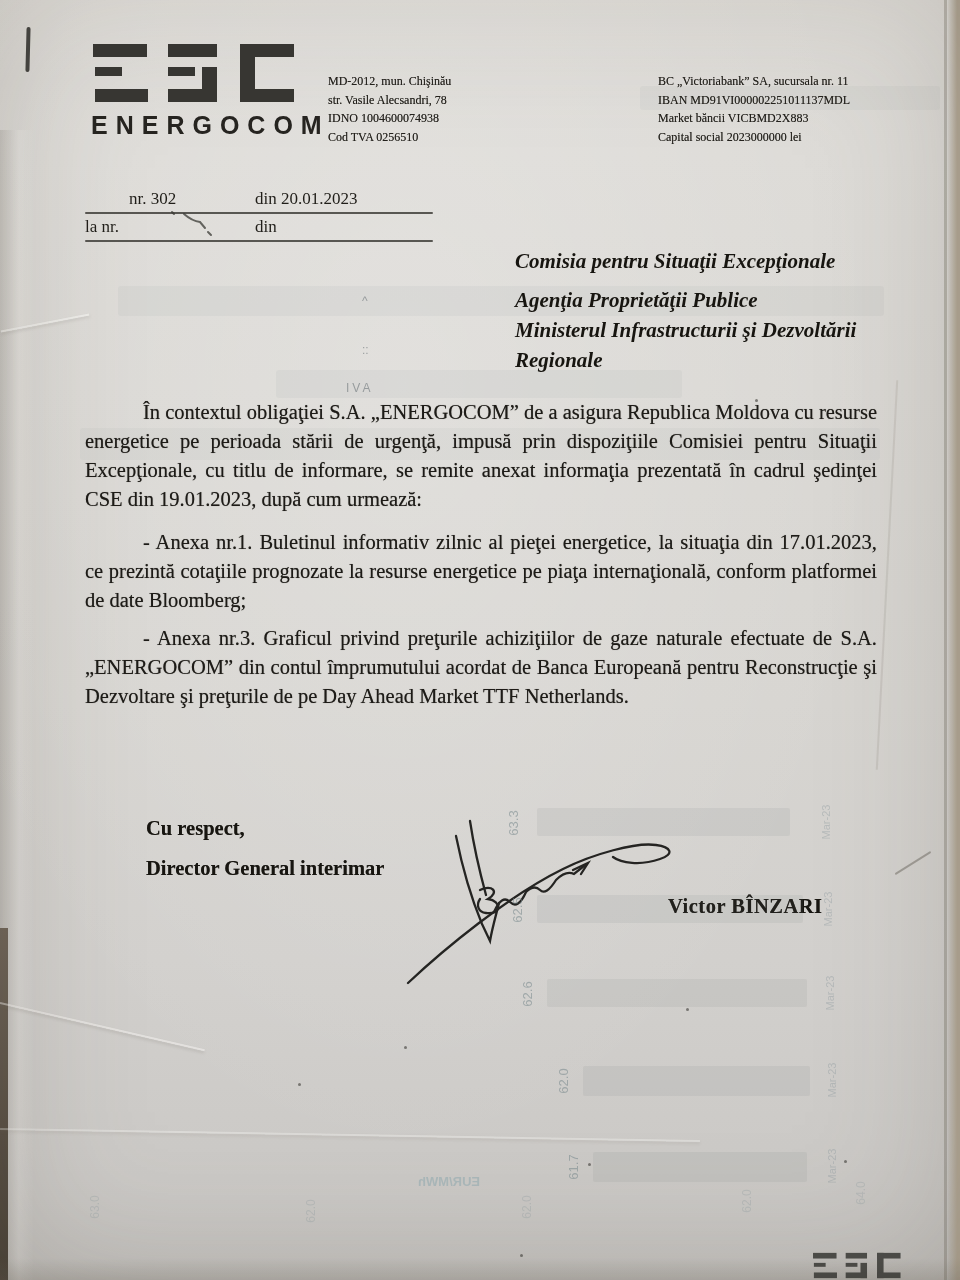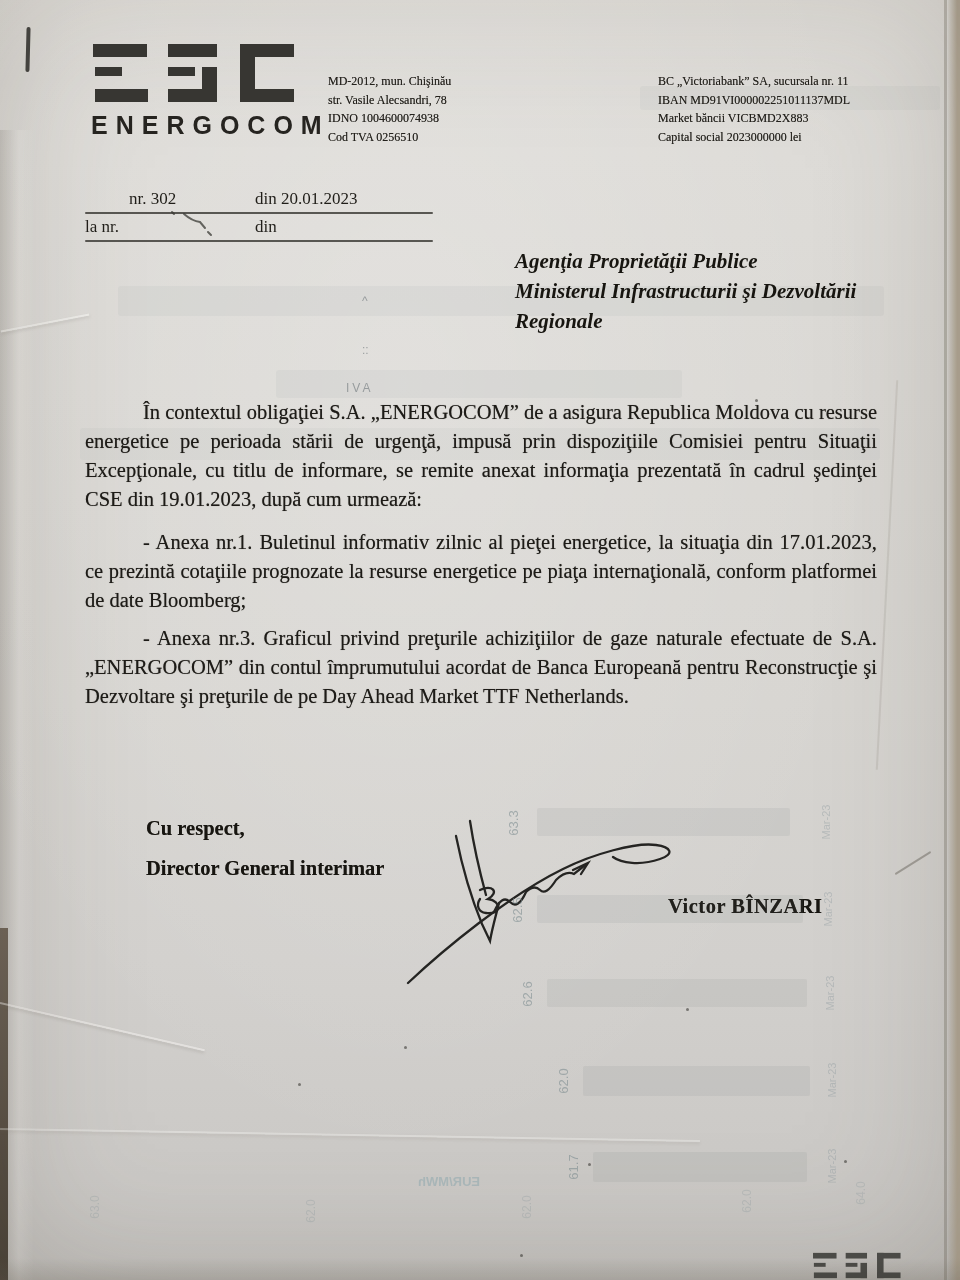--- a/index.html
+++ b/index.html
@@ -93,20 +93,21 @@
   <div class="t ref" style="left:255px;top:189px;">din 20.01.2023</div>
   <div class="rule" style="left:85px;top:212px;width:348px;"></div>
   <div class="t ref" style="left:85px;top:217px;">la nr.</div>
   <div class="t ref" style="left:255px;top:217px;">din</div>
   <div class="rule" style="left:85px;top:240px;width:348px;"></div>
   <svg class="abs" style="left:158px;top:204px;" width="70" height="36" viewBox="0 0 70 36">
     <path d="M 14 8 l 2 2 M 26 10 q 8 7 16 8 l 5 6 M 50 28 l 3 3" stroke="#3a3934" stroke-width="2" fill="none" stroke-linecap="round" opacity=".75"></path>
   </svg>
 
   <div class="recipients">
+    <div class="r" style="margin-bottom:9px;">Comisia pentru Situaţii Excepţionale</div>
     <div class="r">Agenţia Proprietăţii Publice</div>
     <div class="r" style="margin-bottom:7px;">Ministerul Infrastructurii şi Dezvoltării Regionale</div>
   </div>
 
   <div class="body-text">
     <p style="margin-bottom:14px;">În contextul obligaţiei S.A. „ENERGOCOM” de a asigura Republica Moldova cu resurse energetice pe perioada stării de urgenţă, impusă prin dispoziţiile Comisiei pentru Situaţii Excepţionale, cu titlu de informare, se remite anexat informaţia prezentată în cadrul şedinţei CSE din 19.01.2023, după cum urmează:</p>
     <p>- Anexa nr.1. Buletinul informativ zilnic al pieţei energetice, la situaţia din 17.01.2023, ce prezintă cotaţiile prognozate la resurse energetice pe piaţa internaţională, conform platformei de date Bloomberg;</p>
     <p>- Anexa nr.3. Graficul privind preţurile achiziţiilor de gaze naturale efectuate de S.A. „ENERGOCOM” din contul împrumutului acordat de Banca Europeană pentru Reconstrucţie şi Dezvoltare şi preţurile de pe Day Ahead Market TTF Netherlands.</p>
   </div>
 

